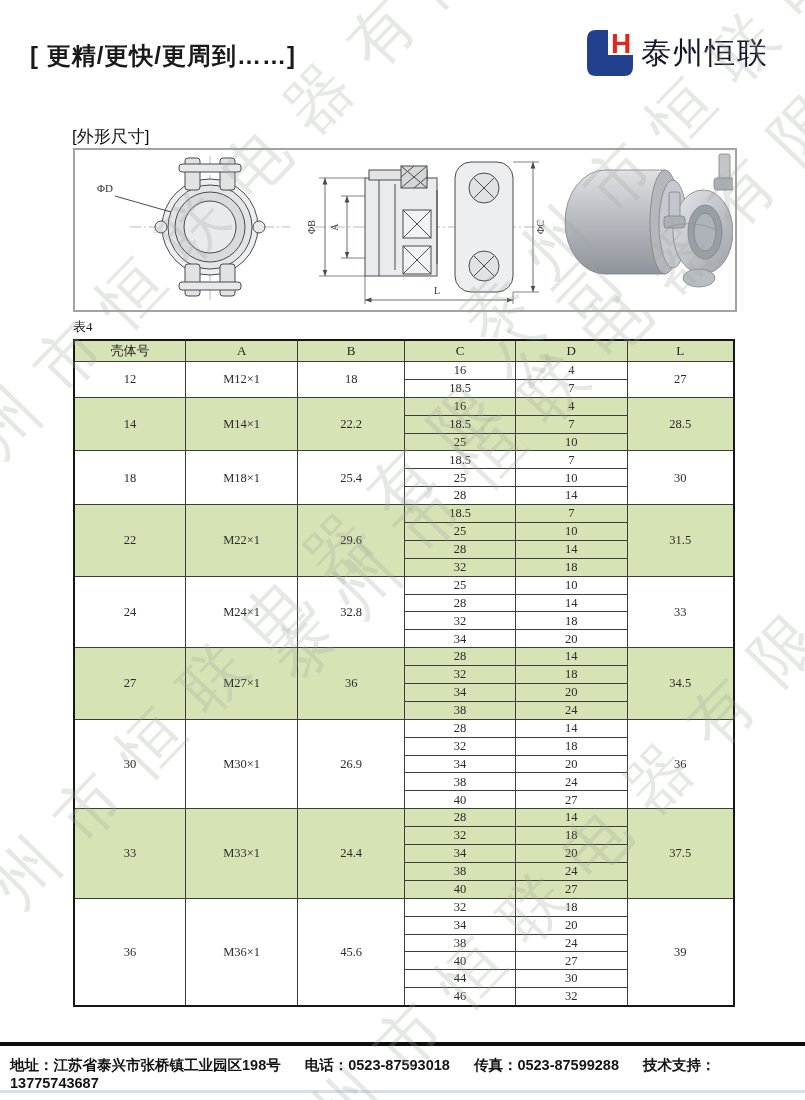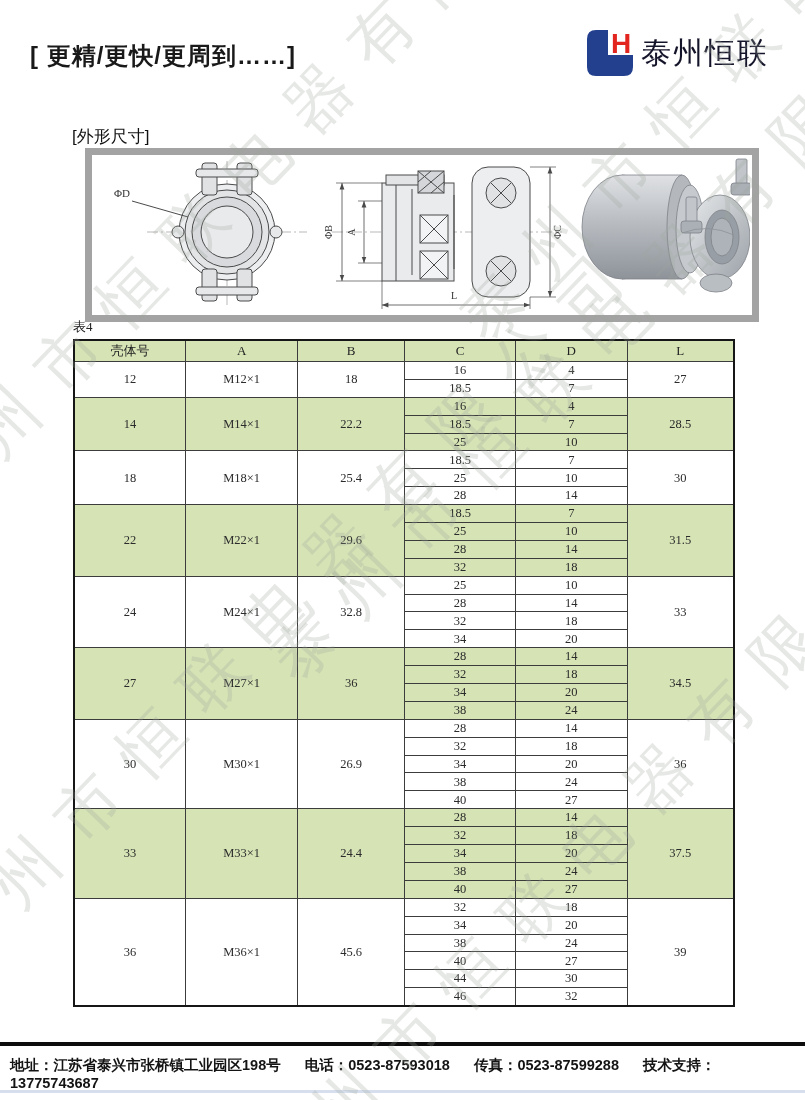--- a/index.html
+++ b/index.html
@@ -11,22 +11,22 @@
       font-size:64px;letter-spacing:26px;color:rgba(158,166,156,0.26);
       transform:rotate(-46deg);transform-origin:left top;font-weight:400;}
   
   .hdr{position:absolute;left:0;top:0;width:100%;height:110px;z-index:2;}
   .title{position:absolute;left:30px;top:40px;font-size:24px;font-weight:bold;color:#191919;letter-spacing:1px;}
   .logo{position:absolute;right:36px;top:30px;display:flex;align-items:center;gap:8px;}
   .logo-mark{width:46px;height:46px;position:relative;}
   .brand{font-size:30px;font-weight:normal;color:var(--brand-color);letter-spacing:2px;}
   
   .section-label{position:absolute;left:72px;top:125px;font-size:17px;color:#111;z-index:2;}
-  .draw-box{position:absolute;left:73px;top:148px;width:660px;height:160px;border:7px solid #a3a3a3;
-            background:transparent;z-index:2;margin-left:12px;}
+  .draw-box{position:absolute;left:73px;top:148px;width:660px;height:160px;border:2px solid #a3a3a3;
+            background:transparent;z-index:2;}
   .tbl-caption{position:absolute;left:73px;top:318px;font-size:13px;color:#222;z-index:2;
                font-family:"Liberation Serif","DejaVu Serif",serif;}
   
   .tbl-wrap{position:absolute;left:73px;top:339px;width:662px;z-index:2;}
   table.spec{border-collapse:collapse;width:100%;table-layout:fixed;border:2px solid #161616;
              font-family:"Liberation Serif","DejaVu Serif",serif;}
   table.spec th{height:20px;font-size:13px;font-weight:400;color:#222;background:var(--shade);
                 border:1px solid #3c3c3c;padding:0;}
   table.spec td{height:16.9px;font-size:12.5px;color:#2b2b2b;text-align:center;border:1px solid #3c3c3c;
                 padding:0;background:#ffffff;line-height:1;}

